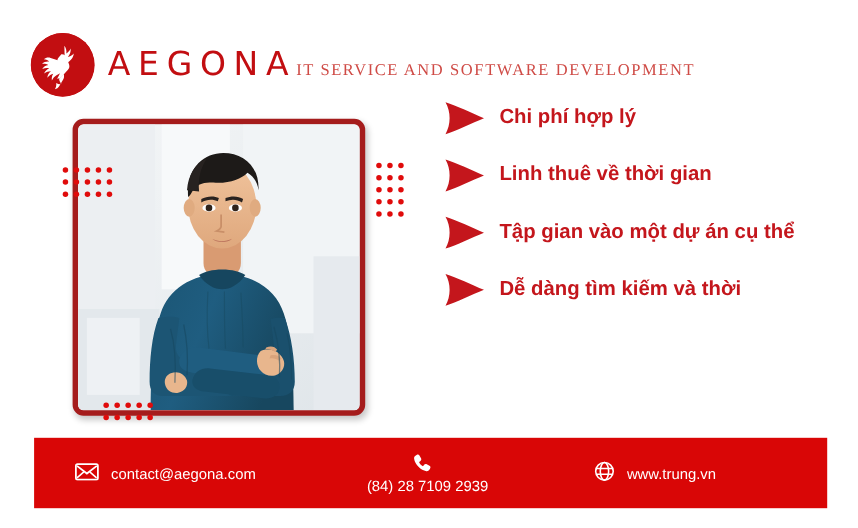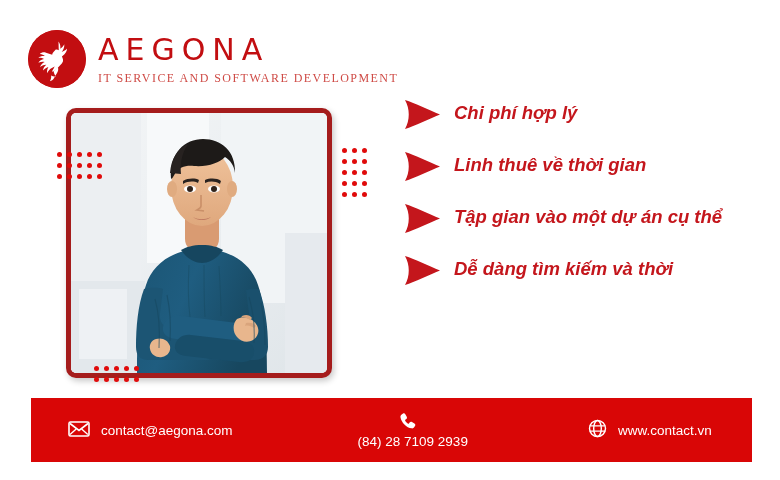--- a/index.html
+++ b/index.html
@@ -32,35 +32,35 @@
     border-radius: 50%;
     background: #c20e11;
     position: relative;
     flex: 0 0 auto;
     overflow: hidden;
   }
   .logo-mark svg { display: block; }
   .logo-words {
     margin-left: 12px;
     display: flex;
-    flex-direction: column;
+    flex-direction: row;
     justify-content: center;
   }
   .logo-name {
     font-size: 30px;
     line-height: 1;
     letter-spacing: 7px;
     color: #c20e11;
     font-weight: 400;
     font-family: "DejaVu Sans", sans-serif;
   }
   .logo-tagline {
-    margin-top: 7px;
+    margin-top: 13px;
     font-family: "Liberation Serif", serif;
-    font-size: 12px;
+    font-size: 15px;
     line-height: 1;
     letter-spacing: 1.45px;
     color: #cf4b46;
     white-space: nowrap;
   }
 
   
   .photo-frame {
     position: absolute;
     left: 66px;
@@ -112,23 +112,22 @@
     left: 94px;
     top: 366px;
     grid-template-columns: repeat(5, 10px);
     grid-auto-rows: 11px;
   }
 
   
   .benefits {
     position: absolute;
     left: 403px;
-    top: 98px;
+    top: 91px;
     width: 352px;
-    font-style: italic;
   }
   .benefit {
     display: flex;
     align-items: flex-start;
     margin-bottom: 20px;
   }
   .benefit:last-child { margin-bottom: 0; }
   .arrow-icon {
     flex: 0 0 auto;
     width: 40px;
@@ -153,21 +152,20 @@
   
   .footer {
     position: absolute;
     left: 31px;
     top: 398px;
     width: 721px;
     height: 64px;
     background: #d90606;
     display: flex;
     align-items: center;
-    gap: 24px;
   }
   .contact-item {
     display: flex;
     align-items: center;
     color: #ffffff;
     font-size: 13.5px;
     white-space: nowrap;
   }
   .contact-item .ci-icon {
     flex: 0 0 auto;
@@ -395,18 +393,18 @@
     <div class="contact-item ci-web">
       <span class="ci-icon">
         <svg viewBox="0 0 20 20" width="19" height="19" aria-hidden="true">
           <g fill="none" stroke="#ffffff" stroke-width="1.5">
             <circle cx="10" cy="10" r="8.4"></circle>
             <ellipse cx="10" cy="10" rx="4" ry="8.4"></ellipse>
             <path d="M1.9 7.2h16.2M1.9 12.8h16.2"></path>
           </g>
         </svg>
       </span>
-      <span>www.contact.vn</span>
+      <span>www.trung.vn</span>
     </div>
 
   </div>
 
 </div>
 
 </body></html>

